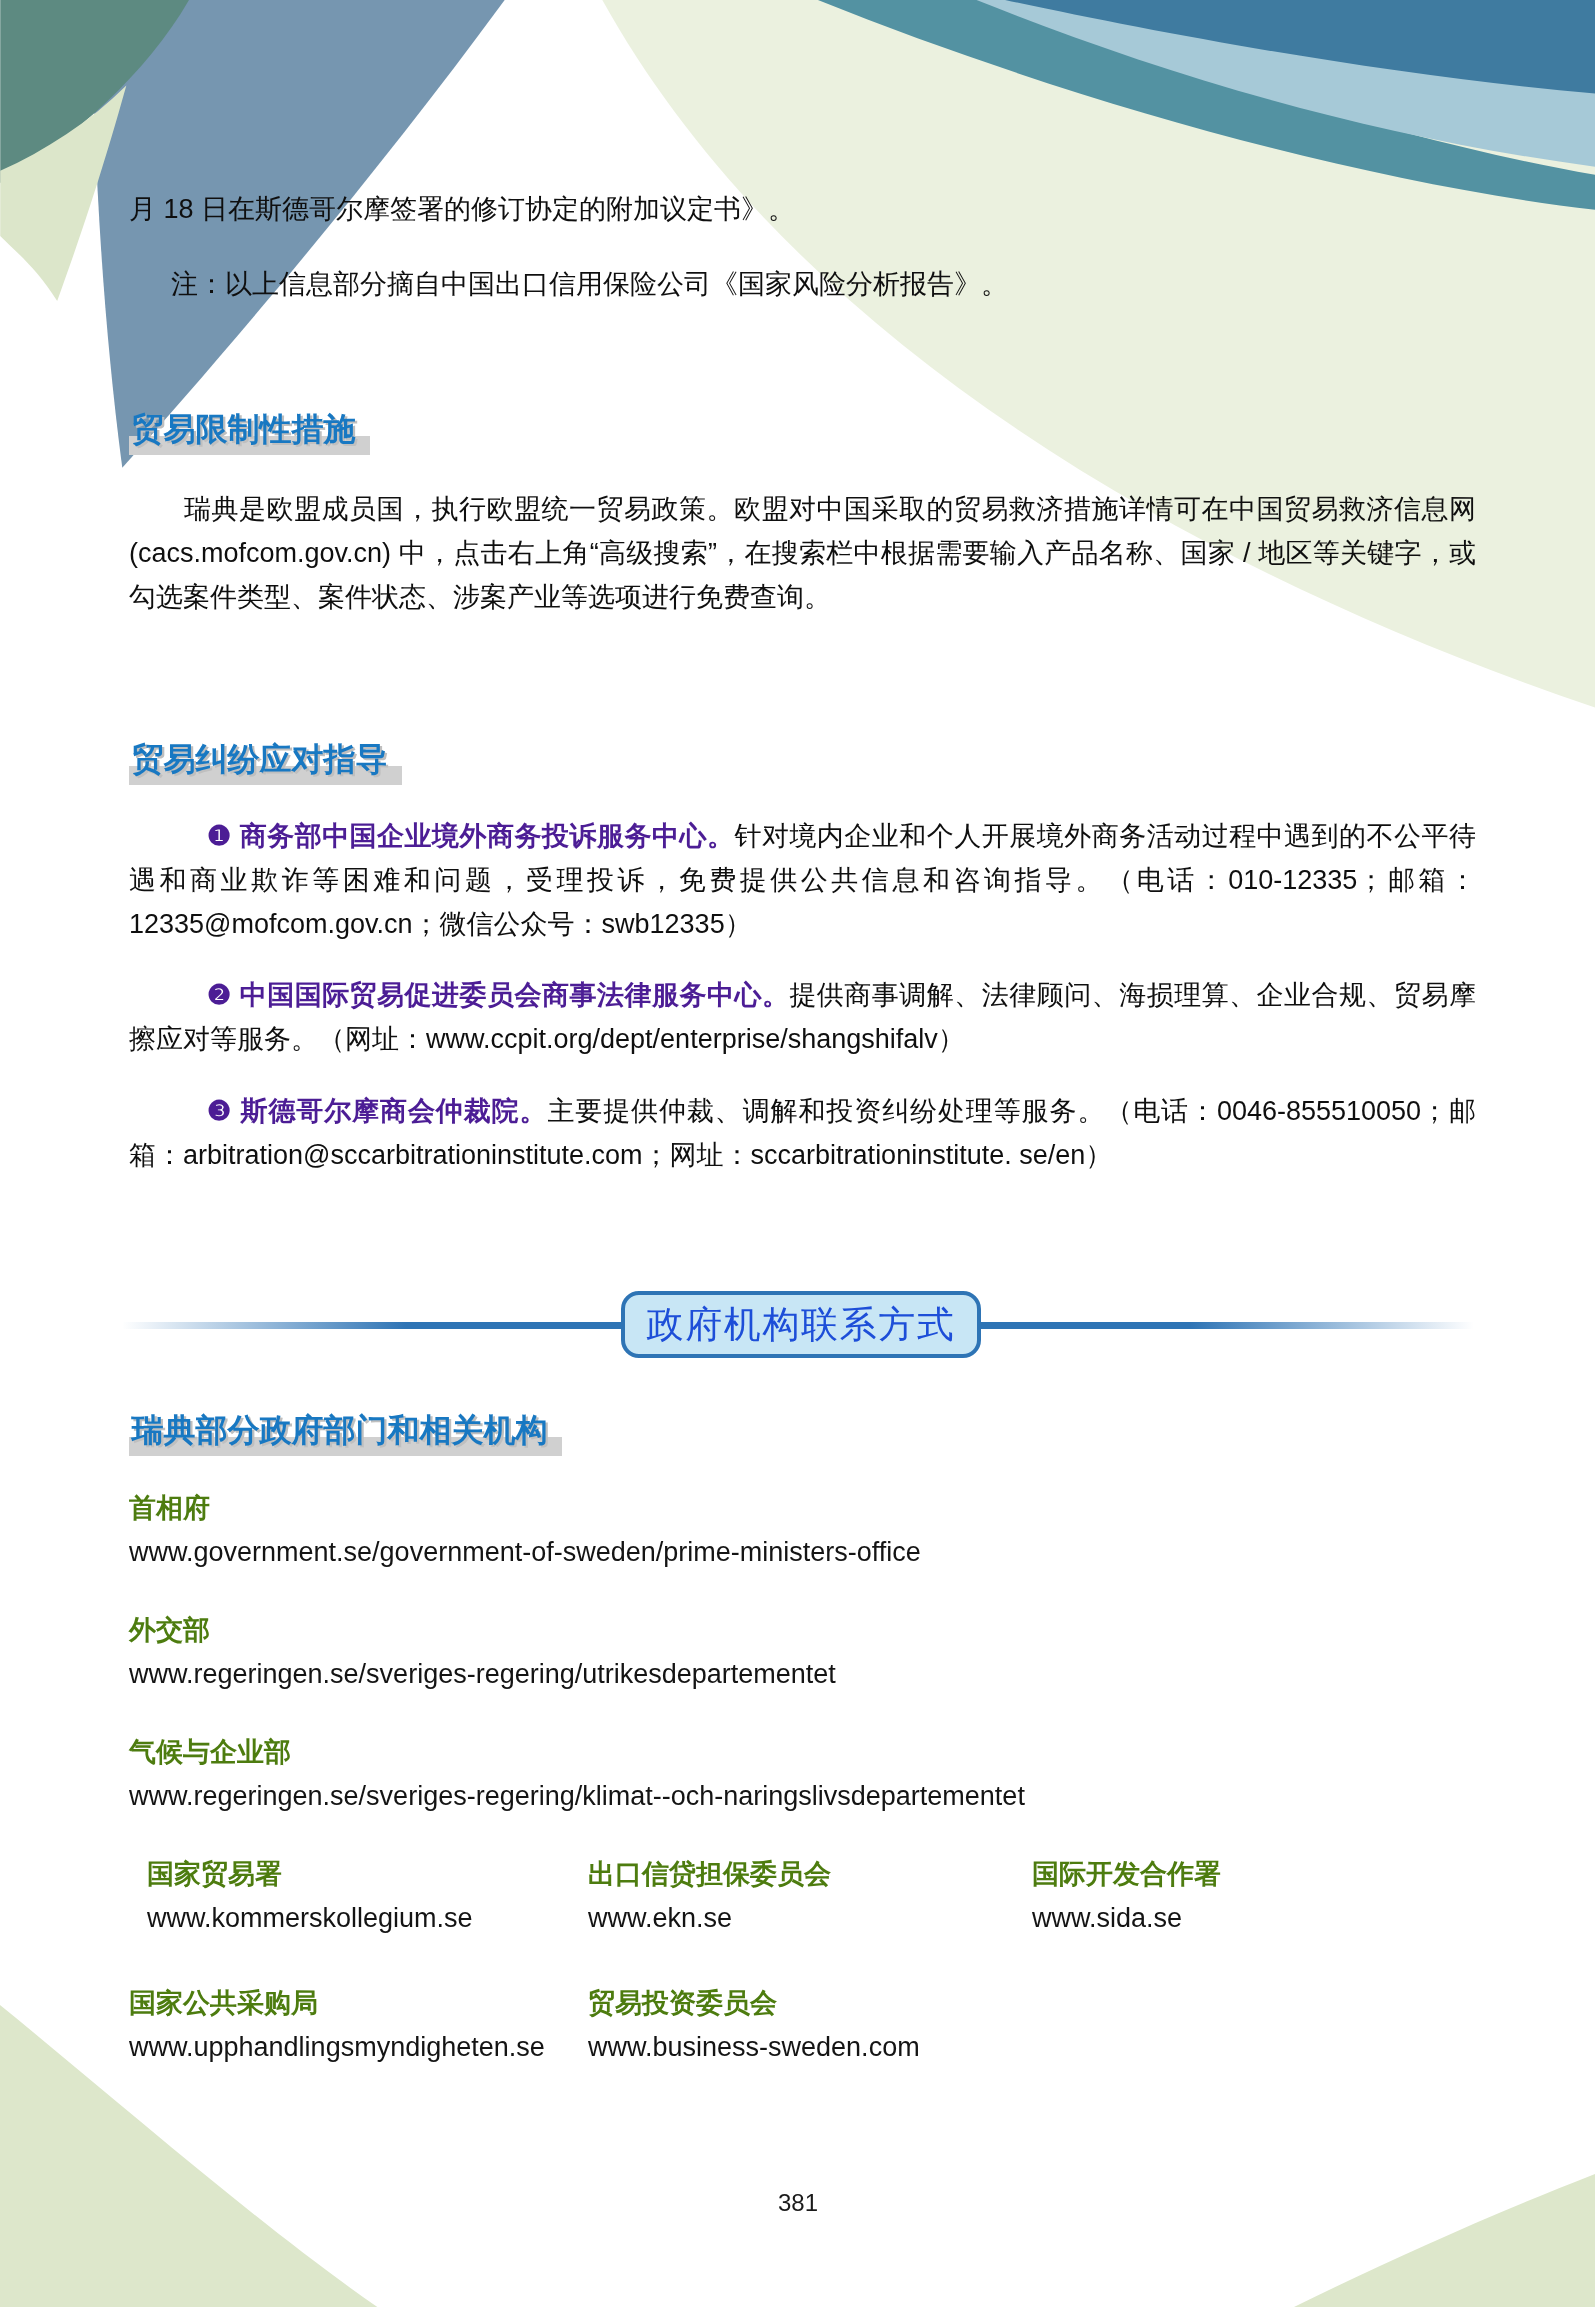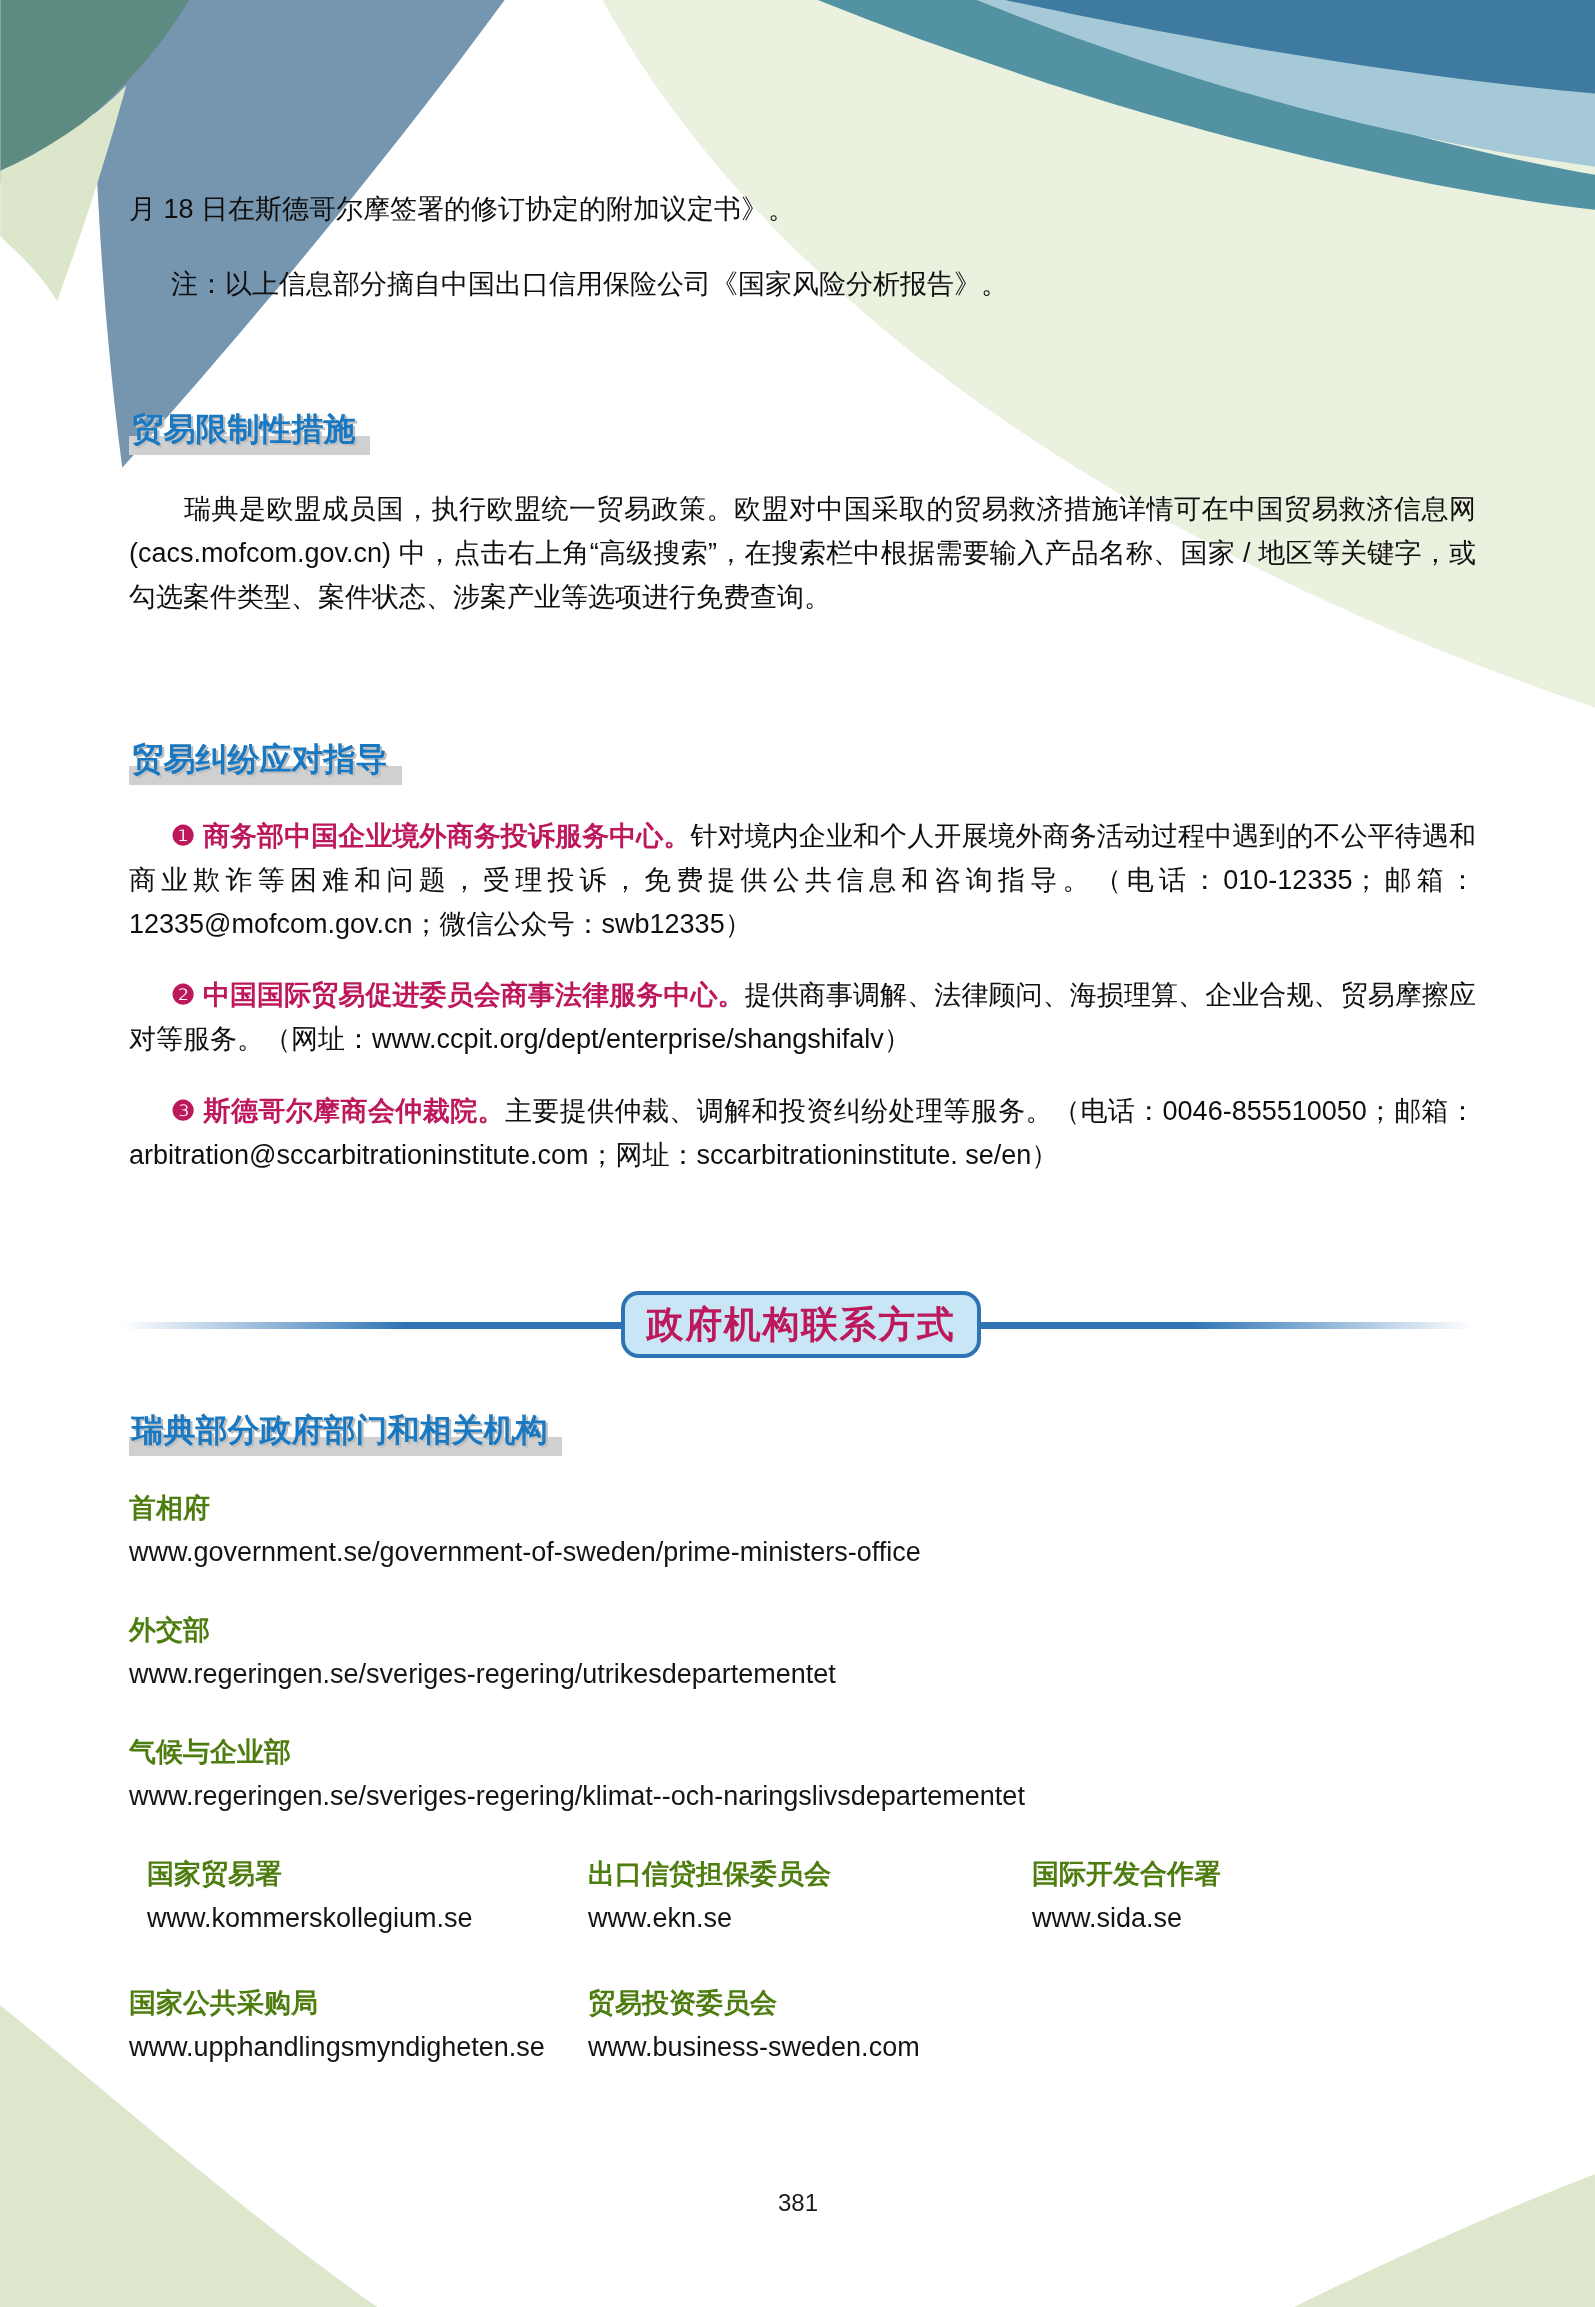--- a/index.html
+++ b/index.html
@@ -12,21 +12,21 @@
     color:#111111;
   }
   .deco{position:absolute;left:0;display:block;}
   .deco-top{top:0;}
   .deco-bottom{top:1982px;}
 
   .tx{position:absolute;left:129px;width:1347px;font-size:27px;line-height:44px;color:#0f0f0f;}
   .just{text-align:justify;}
   .indent2{text-indent:55px;}
   .indent15{text-indent:42px;}
-  .lead{font-weight:bold;color:#be185d;}
+  .lead{font-weight:bold;color:#4c1d95;margin-left:36px;}
 
   .h-blue{
     position:absolute;left:129px;
     font-size:32px;font-weight:bold;color:#1878c2;
     line-height:37px;
     background:linear-gradient(to bottom, rgba(0,0,0,0) 58%, #d0d0d0 58%);
     padding:1.6px 14.6px 7.3px 2.4px;
     text-shadow:2.4px 2.4px 0 #bfbfbf;
     white-space:nowrap;
   }
@@ -35,21 +35,21 @@
     position:absolute;left:122px;top:1322px;width:1352px;height:7.3px;
     background:linear-gradient(to right, rgba(46,116,181,0) 0%, #2e74b5 21%, #2e74b5 79%, rgba(46,116,181,0) 100%);
   }
   .banner-badge{
     position:absolute;left:621px;top:1291px;width:360px;height:67px;
     box-sizing:border-box;
     background:#c8e6f5;
     border:4.9px solid #2e74b5;
     border-radius:18px;
     display:flex;align-items:center;justify-content:center;
-    font-size:37px;font-weight:bold;color:#be185d;
+    font-size:37px;font-weight:normal;color:#1d4ed8;
     letter-spacing:1.6px;
   }
 
   .agency{position:absolute;width:456px;font-size:27px;line-height:44px;}
   .agency .nm{font-weight:bold;color:#4d7c0f;}
   .agency .url{color:#141414;}
 
   .pagenum{
     position:absolute;left:0;top:2189px;width:100%;
     text-align:center;font-size:24px;color:#1a1a1a;

